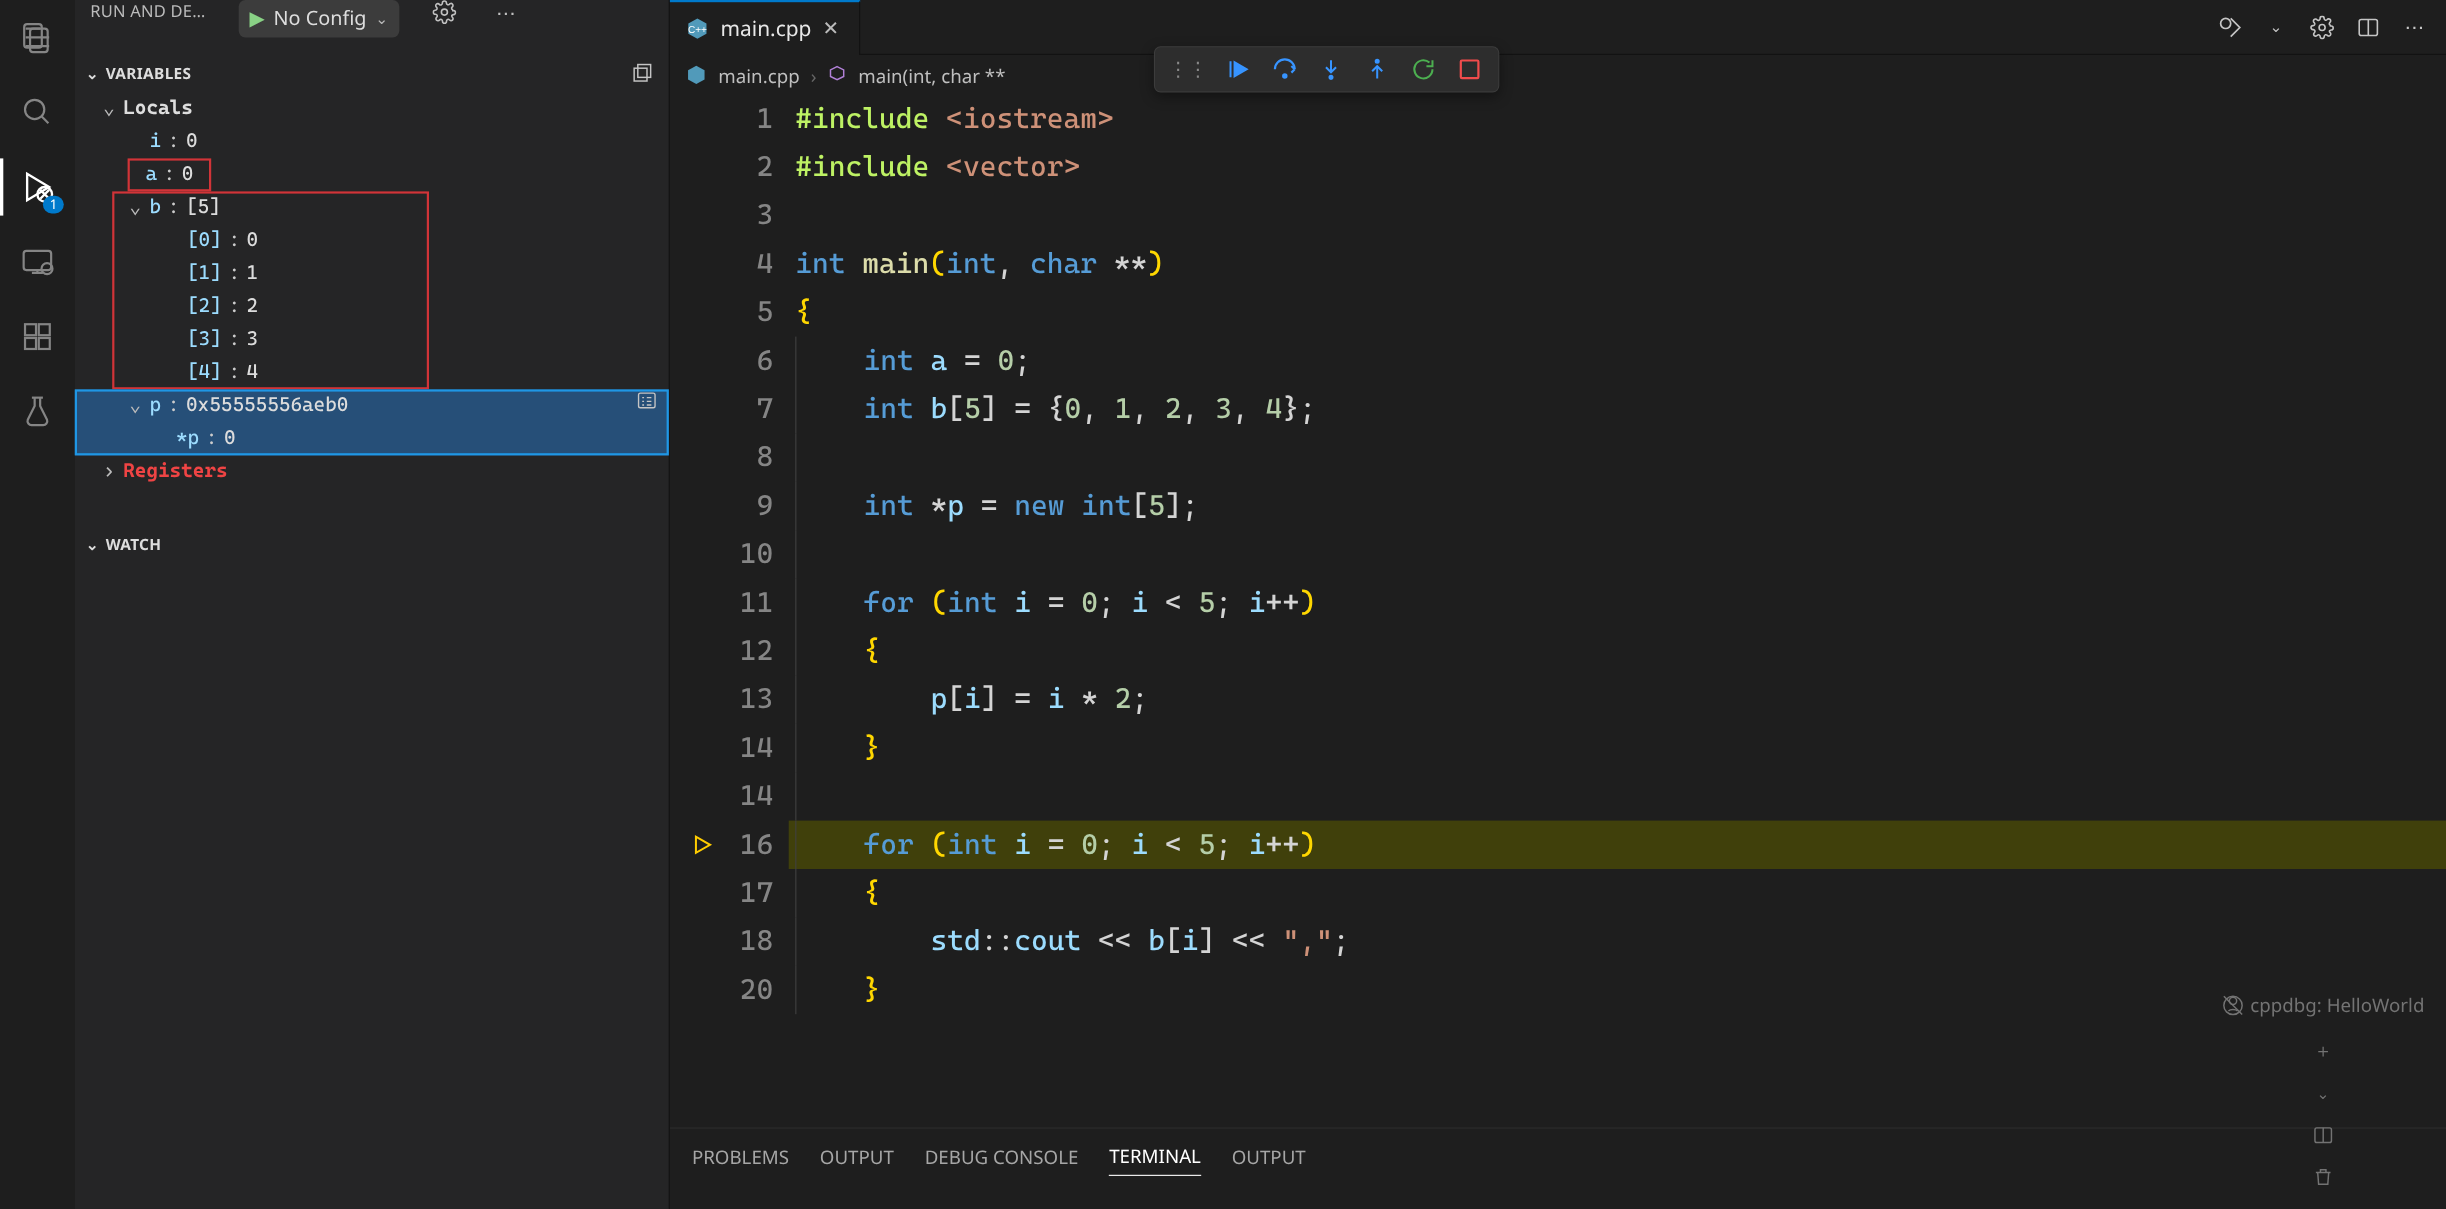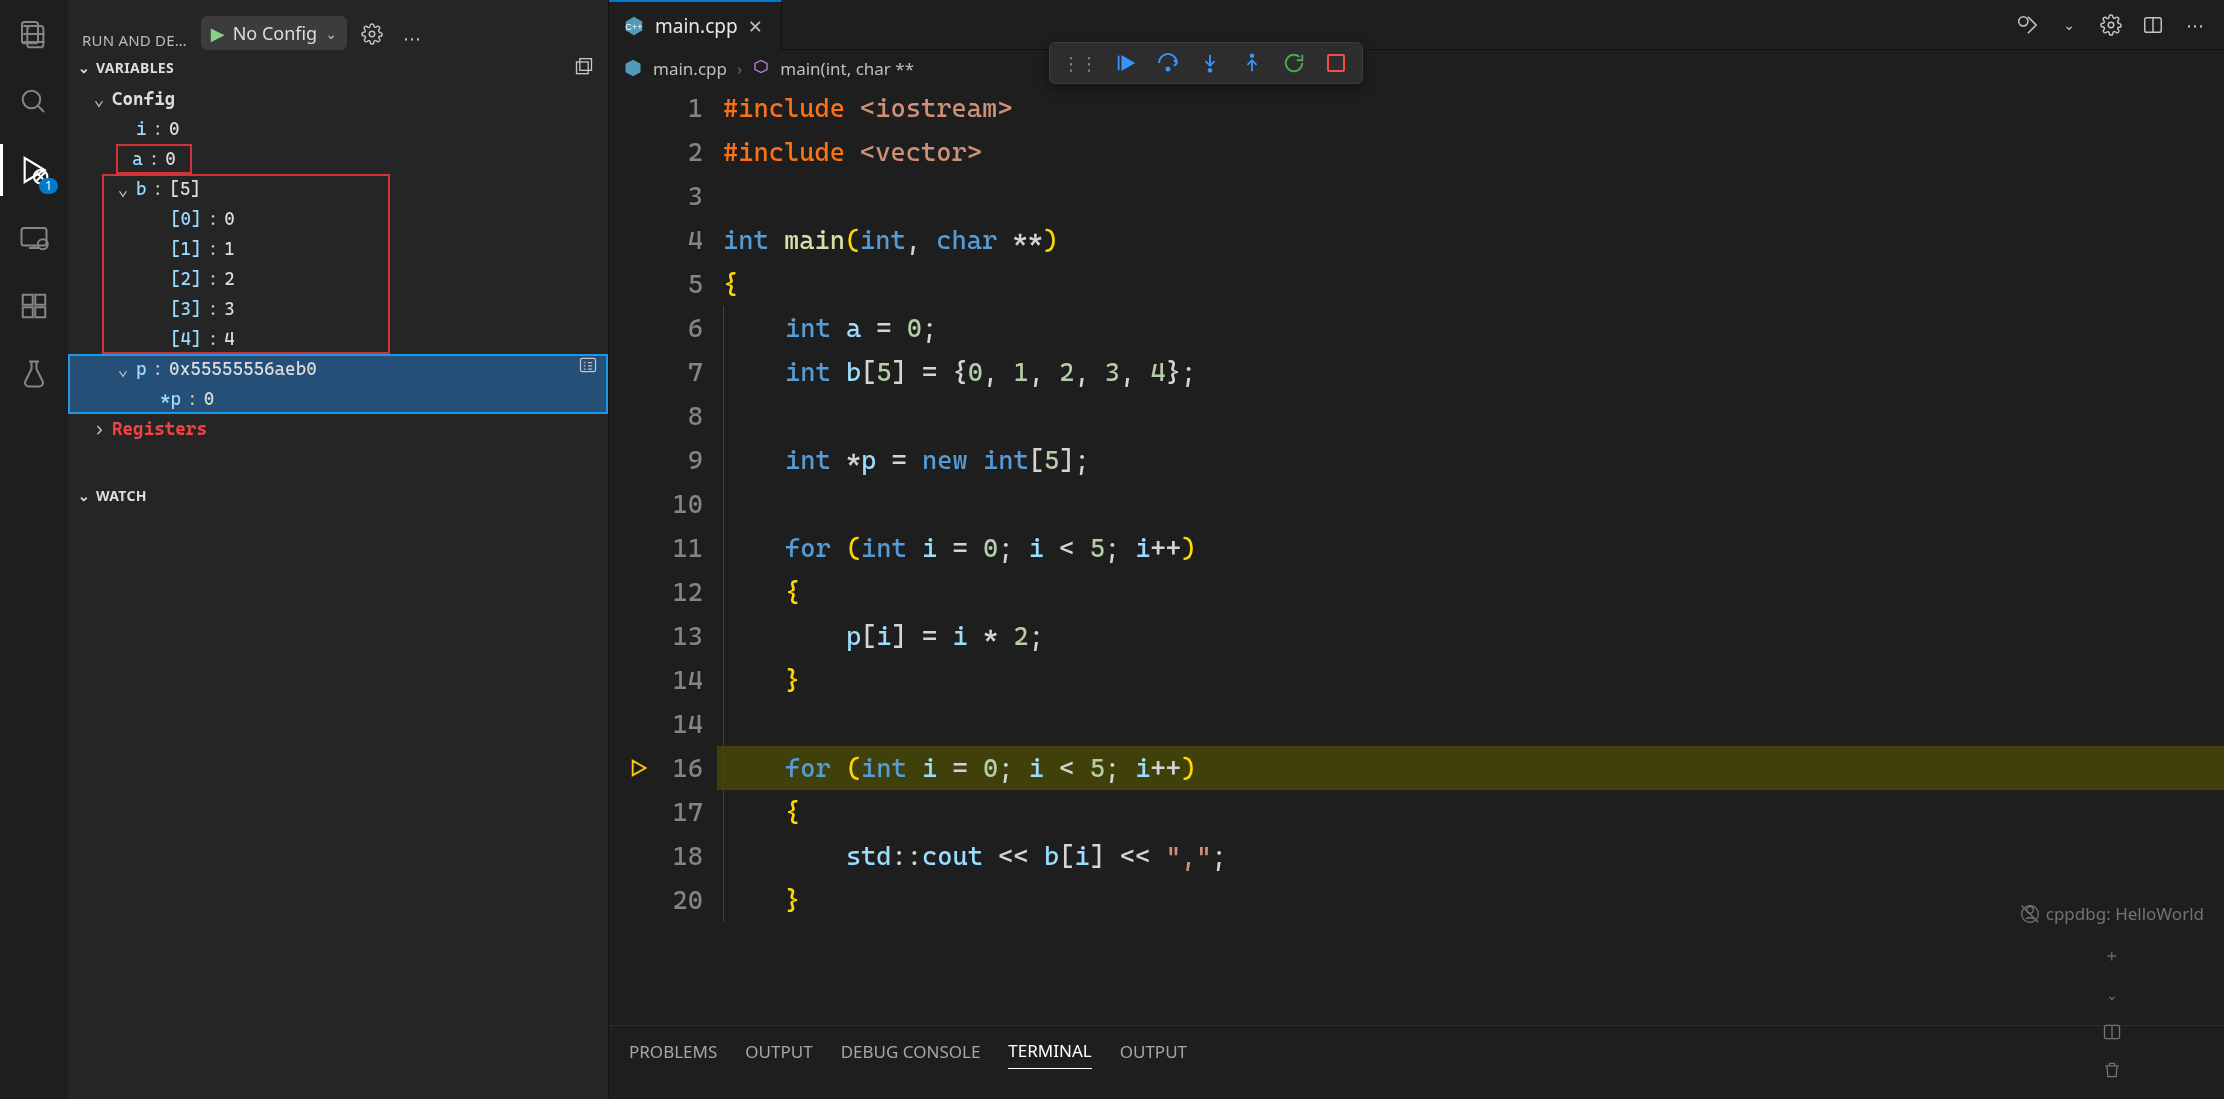--- a/index.html
+++ b/index.html
@@ -8,21 +8,21 @@
 
   
   .activity-bar { width: 68px; background: #1e1e1e; display: flex; flex-direction: column; align-items: center; padding-top: 14px; gap: 28px; }
   .activity-bar .ab-item { width: 40px; height: 40px; display: flex; align-items: center; justify-content: center; color: #858585; cursor: pointer; position: relative; }
   .activity-bar .ab-item.active { color: #fff; }
   .activity-bar .ab-item.active::before { content: ""; position: absolute; left: -14px; top: -6px; width: 3px; height: 52px; background: #fff; }
   .ab-badge { position: absolute; right: -4px; bottom: -4px; background: #007acc; color: #fff; font-size: 12px; border-radius: 10px; padding: 0 6px; line-height: 16px; }
 
   
   .side-panel { width: 540px; background: #252526; display: flex; flex-direction: column; font-size: 18px; color: #ccc; }
-  .side-header { display: flex; align-items: flex-end; height: 50px; padding: 0 14px; gap: 10px; }
+  .side-header { display: flex; align-items: flex-start; height: 50px; padding: 0 14px; gap: 26px; }
   .side-header .label { flex: 0 1 auto; color: #bbb; text-transform: uppercase; font-size: 15px; letter-spacing: .2px; overflow: hidden; white-space: nowrap; text-overflow: ellipsis; max-width: 140px; }
   .cfg { display: flex; align-items: center; gap: 8px; background: #3c3c3c; border-radius: 6px; padding: 2px 10px; height: 34px; margin-left: 4px; }
   .cfg .play { color:#89d185; font-size:18px; }
   .cfg .name { color:#ddd; font-size:18px; }
   .cfg .chev { color:#bbb; font-size:14px; }
   .side-header .ic { width: 30px; text-align: center; color:#c0c0c0; cursor: pointer; }
 
   .section-head { display:flex; align-items:center; height:34px; padding:0 10px; gap:6px; color:#ddd; font-weight:700; font-size:14px; text-transform:uppercase; letter-spacing:.3px; }
   .section-head .spacer { flex:1; }
   .section-head .tool { width:28px; height:28px; display:flex; align-items:center; justify-content:center; color:#c5c5c5; cursor:pointer; }
@@ -70,21 +70,21 @@
   .hl-exec { background:#40400b; }
 
   
   .tk-kw { color:#569cd6; }       
   .tk-func { color:#dcdcaa; }     
   .tk-str { color:#ce9178; }      
   .tk-num { color:#b5cea8; }      
   .tk-op  { color:#d4d4d4; }      
   .tk-var { color:#9cdcfe; }
   .tk-br  { color:#ffd700; }
-  .tk-pinc { color:#f97316; }
+  .tk-pinc { color:#bef264; }
 
   
   .panel { height: 74px; border-top: 1px solid #2d2d2d; display:flex; flex-direction:column; }
   .panel-tabs { display:flex; align-items:center; height:50px; gap:28px; padding:0 20px; font-size:17px; color:#a6a6a6; }
   .panel-tabs .pt { cursor:pointer; padding:6px 0; }
   .panel-tabs .pt.active { color:#fff; border-bottom:1.5px solid #fff; }
   .panel-tabs .fill { flex:1; }
   .panel-tabs .right { display:flex; align-items:center; gap:18px; color:#737373;flex-direction:column; }
   .panel-tabs .right .ric { cursor:pointer; display:flex; align-items:center; gap:6px; }
 
@@ -169,21 +169,21 @@
             <rect x="3" y="6" width="14" height="14"></rect>
             <rect x="7" y="2" width="14" height="14"></rect>
           </svg>
       </span>
     </div>
 
     <div class="tree">
 
       <div class="tree-row indent1">
         <span class="chev">⌄</span>
-        <span style="font-family:inherit;font-weight:700;color:#ddd">Config</span>
+        <span style="font-family:inherit;font-weight:700;color:#ddd">Locals</span>
       </div>
       <div class="tree-row indent2">
         <span style="width:14px"></span>
         <span class="k">i</span>
           <span class="colon">: </span>
         <span class="v">0</span>
       </div>
       <div class="tree-row indent2 hl-red" style="width:76px;margin-left:48px;padding-left:0;justify-content:center">
         <span class="k">a</span>
           <span class="colon">: </span>

